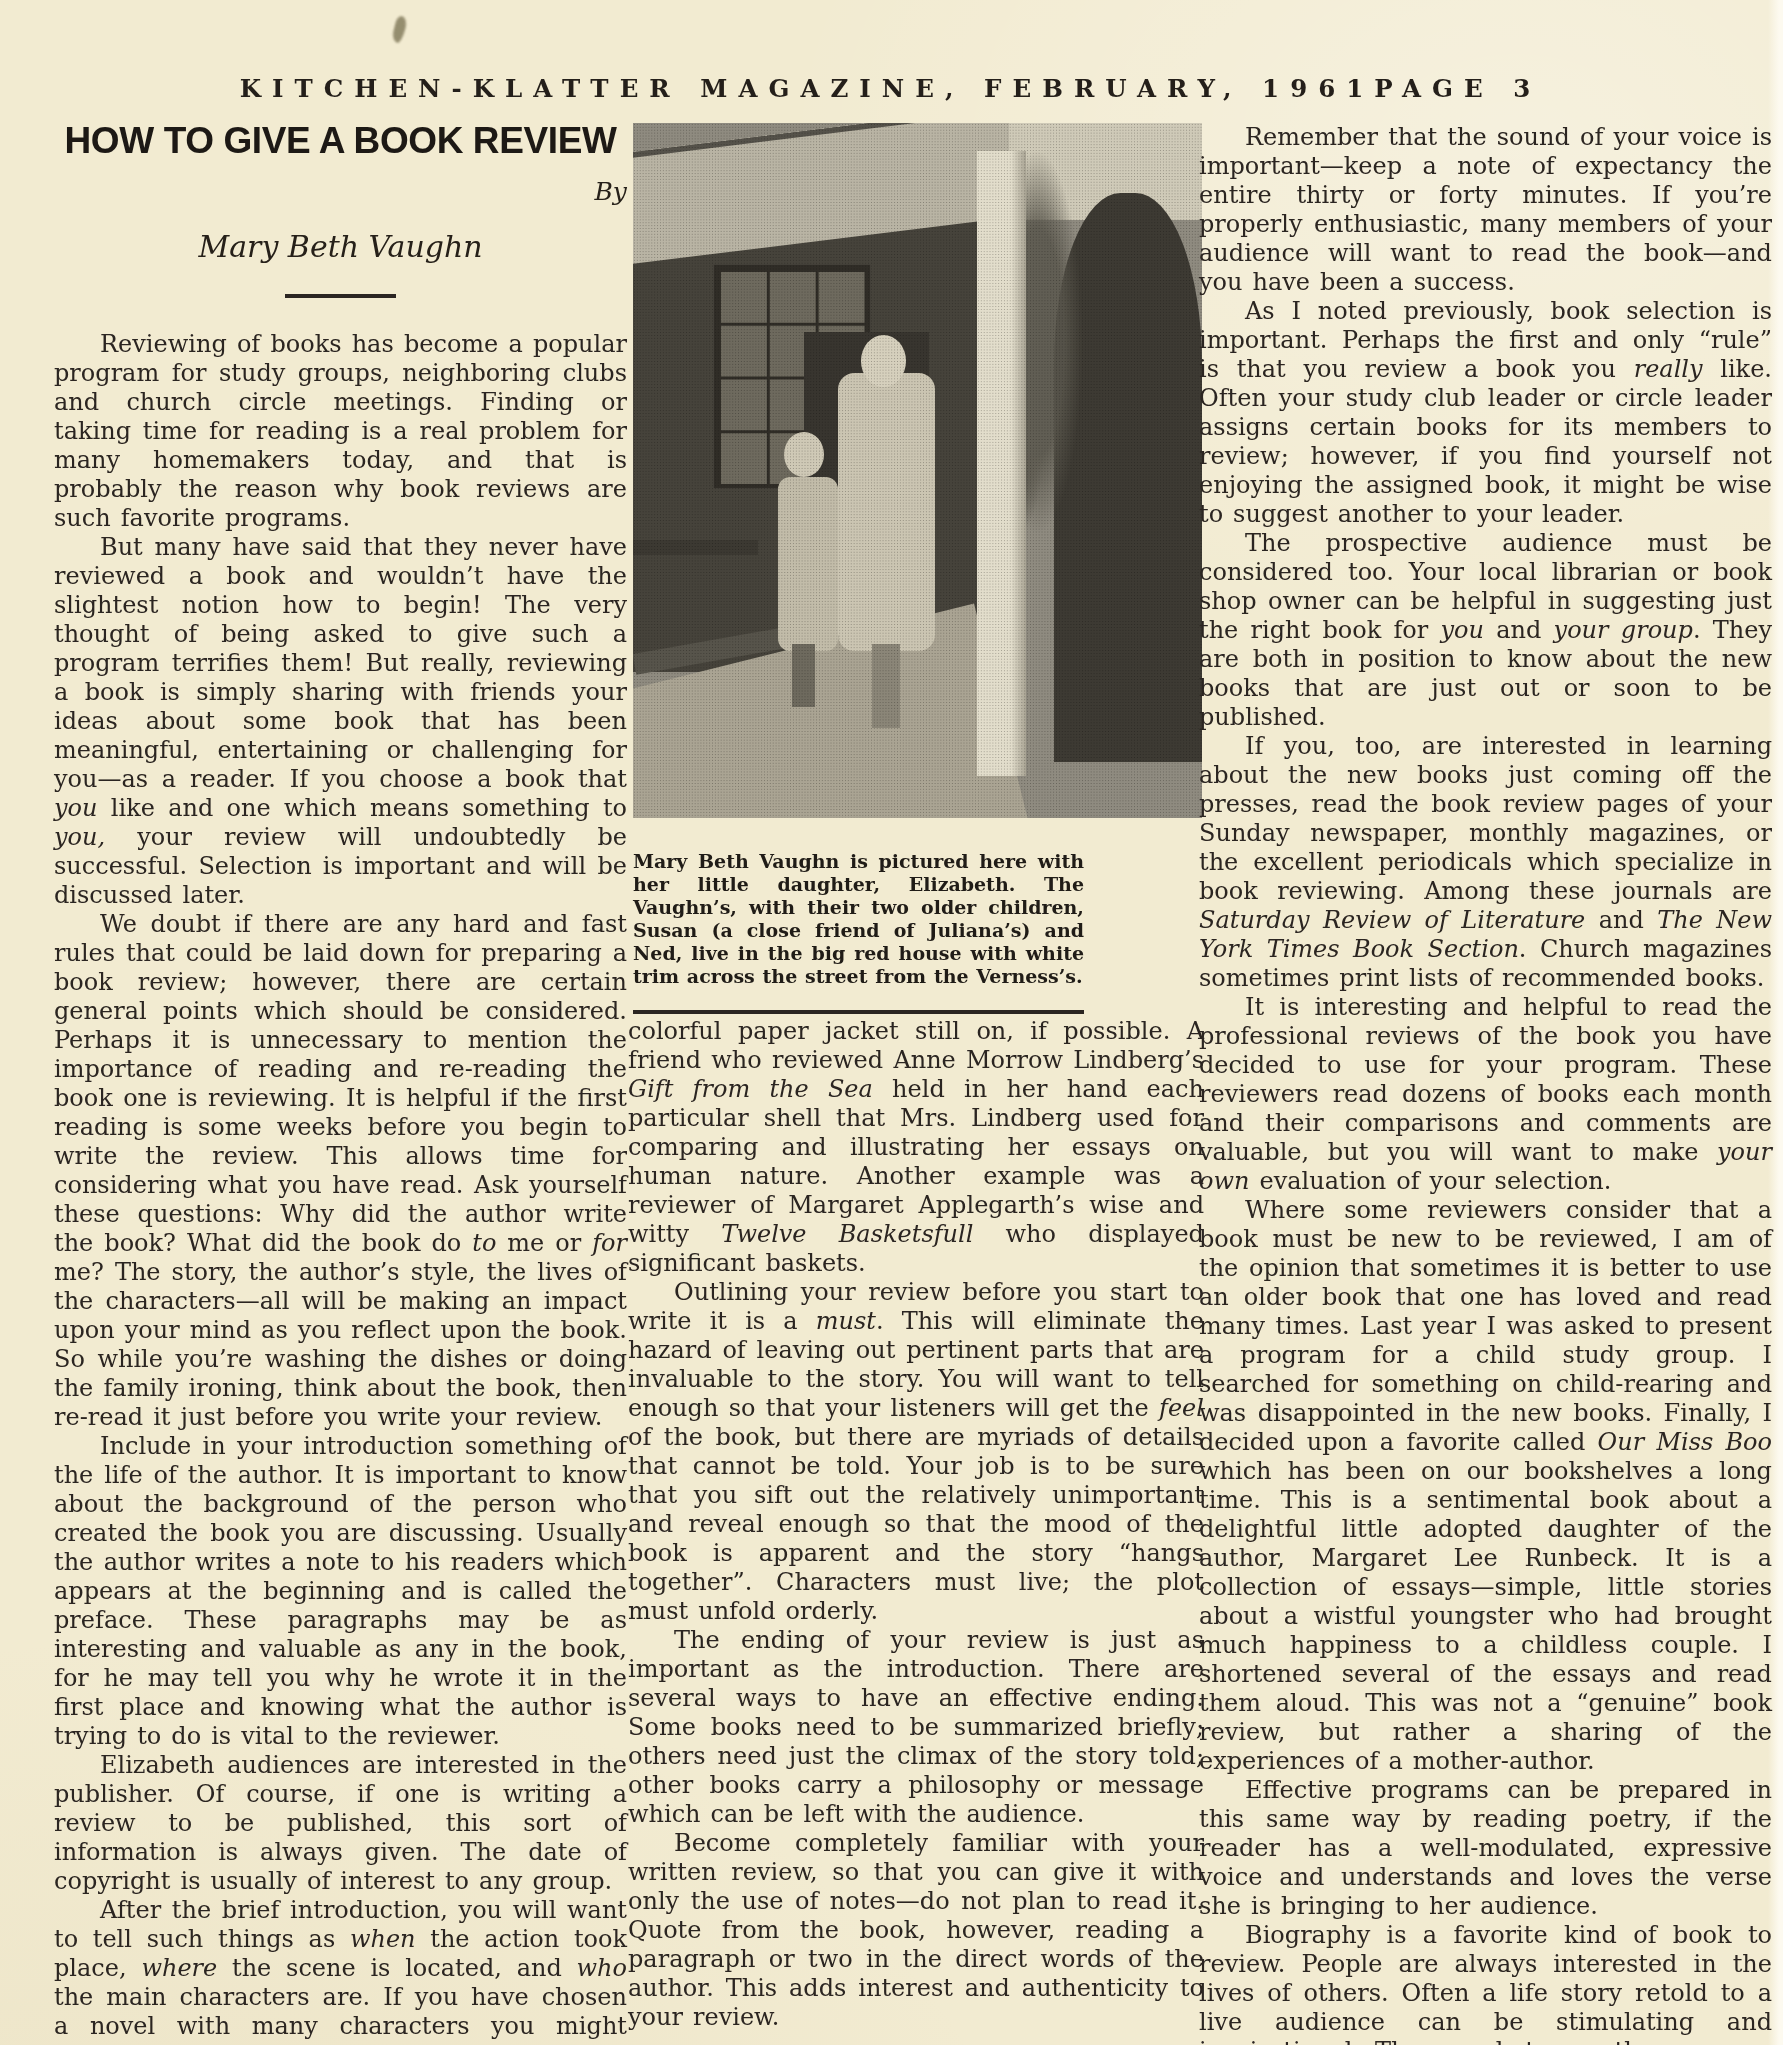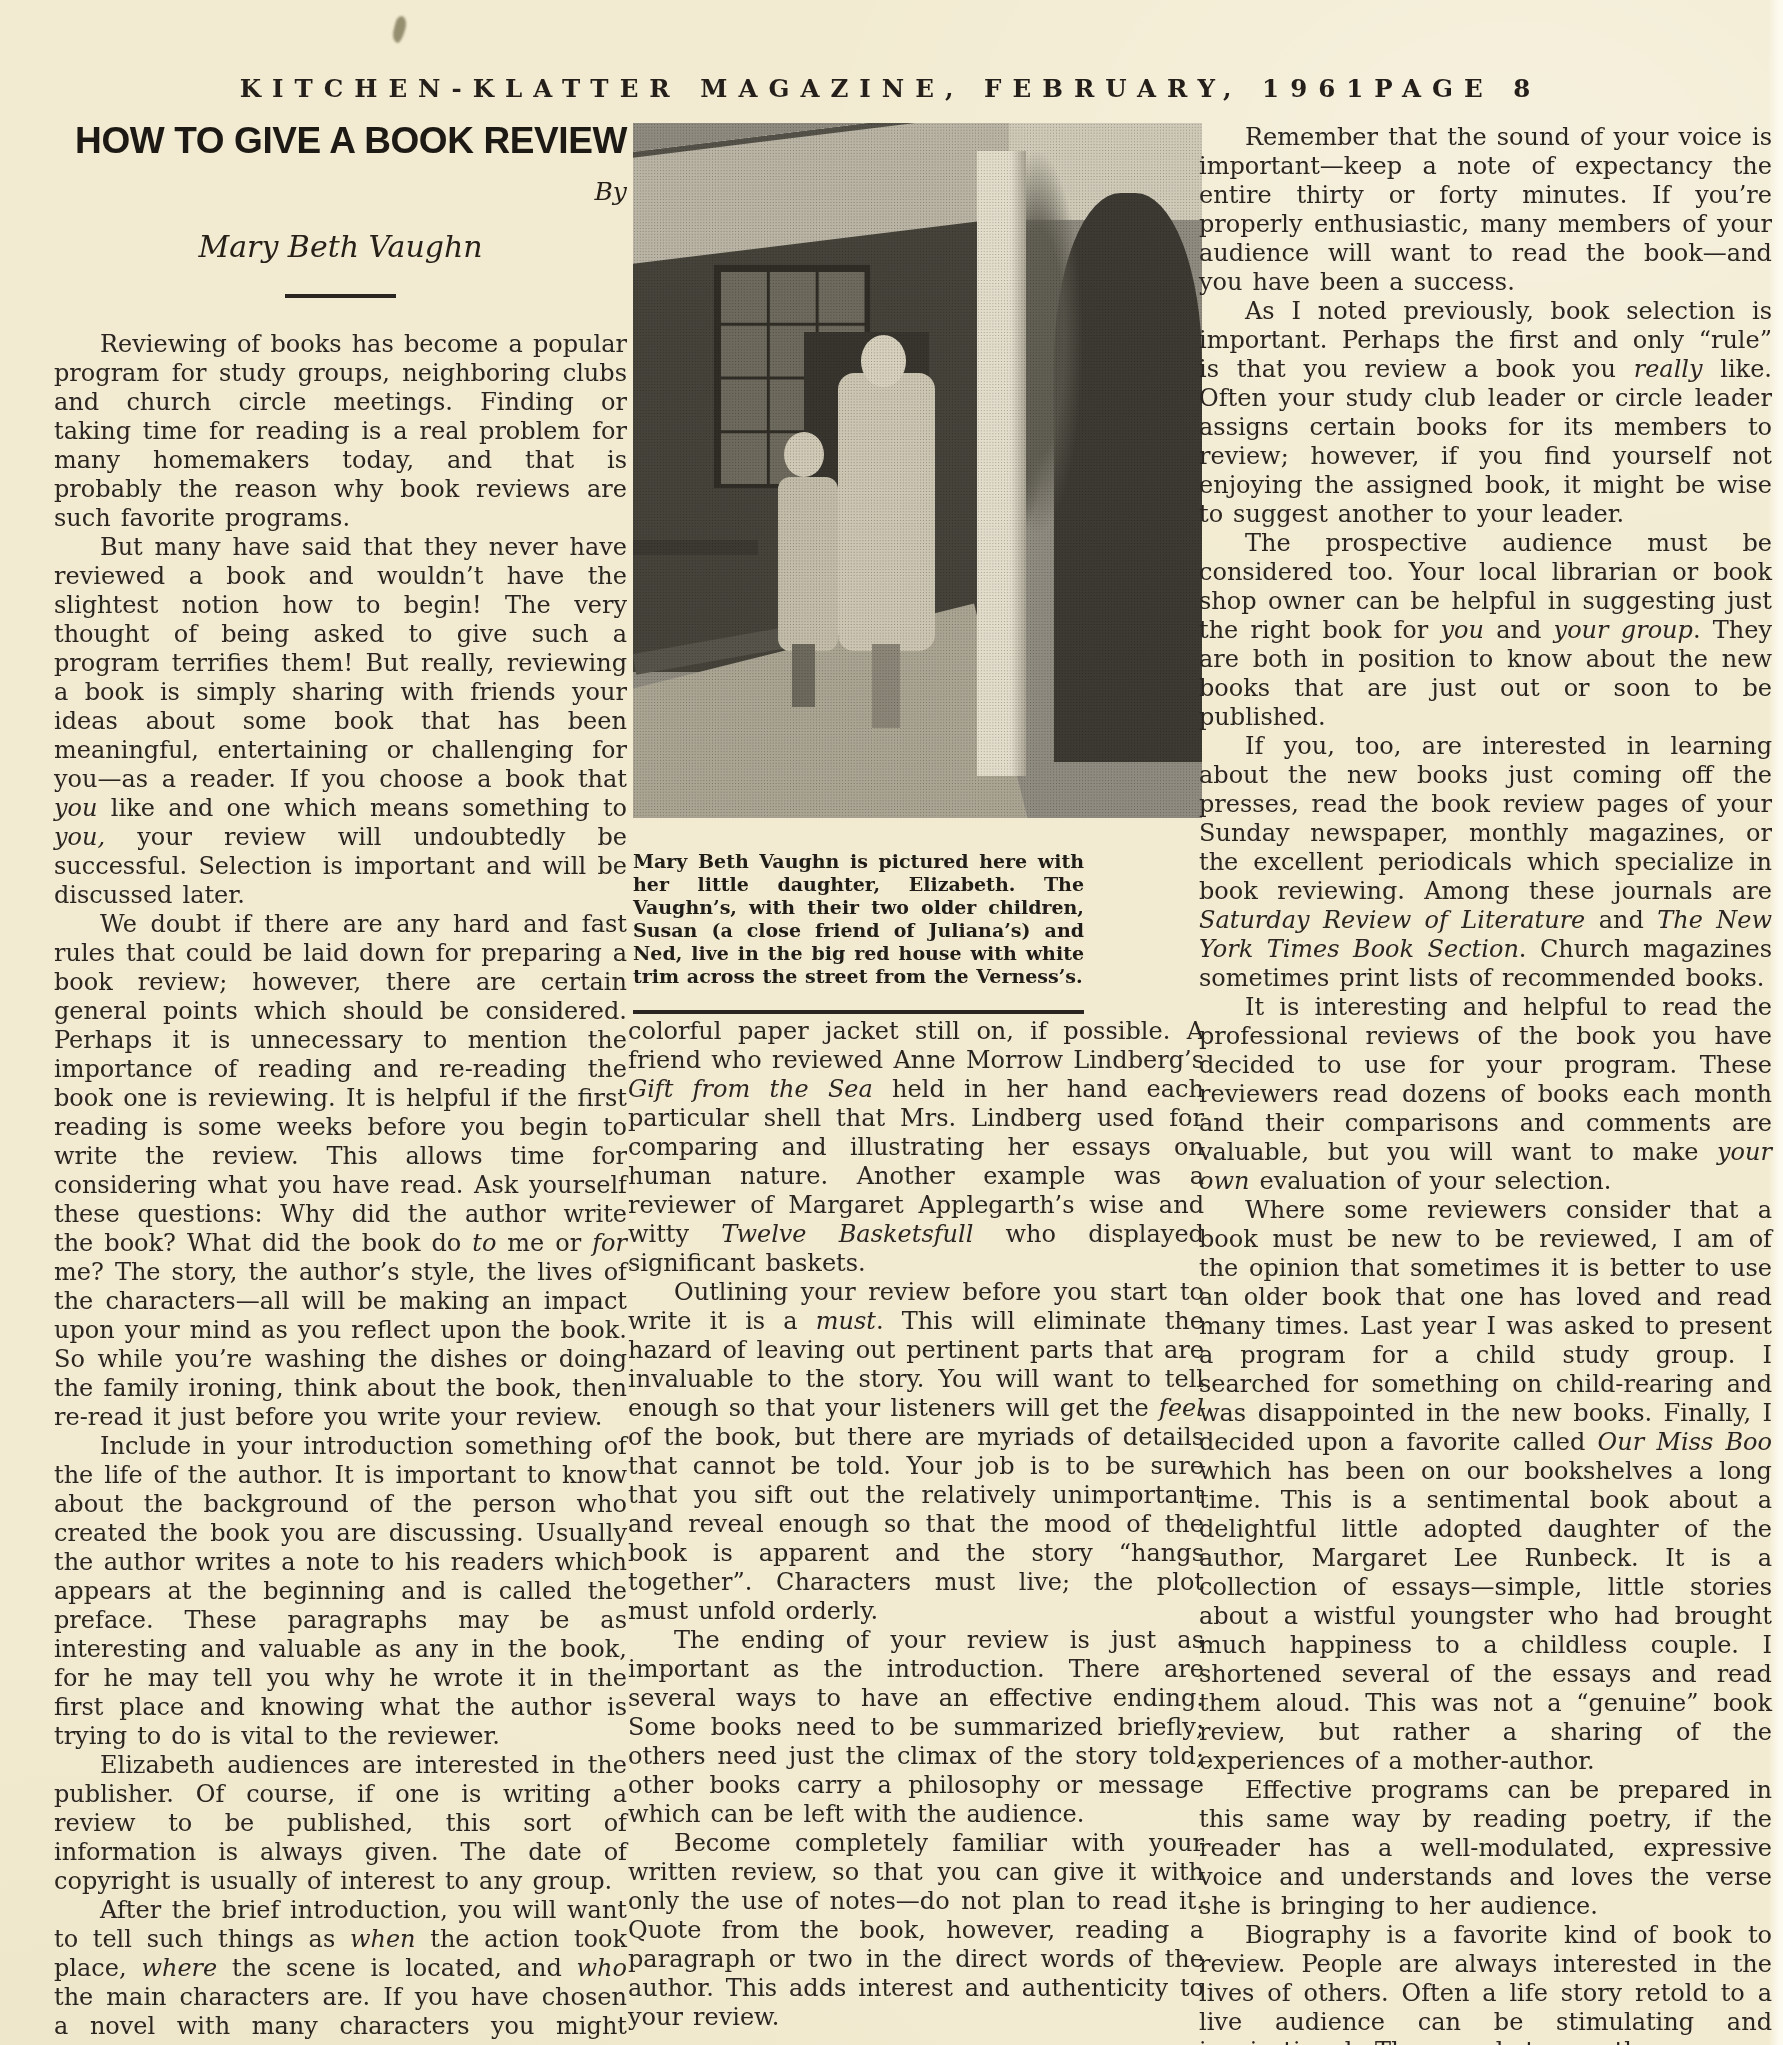--- a/index.html
+++ b/index.html
@@ -22,21 +22,21 @@
     justify-content:center;align-items:baseline;font-weight:700;font-size:24.5px;
     letter-spacing:.45em;color:#241f1a;white-space:nowrap;}
 
   
   .col{position:absolute;width:573px;}
   .col1{left:54px;top:122px;}
   .col2{left:628px;top:1017px;width:576px;}
   .col3{left:1199px;top:123px;}
 
   .headline{font-family:"Liberation Sans","DejaVu Sans",sans-serif;font-weight:700;
-    font-size:37px;line-height:1.04;text-align:right;color:#1d1915;letter-spacing:-0.4px;}
+    font-size:37px;line-height:1.04;text-align:center;color:#1d1915;letter-spacing:-0.4px;}
   .by{text-align:right;font-style:italic;font-size:25px;margin-top:17px;color:#262019;}
   .byname{text-align:center;font-style:italic;font-size:30px;margin-top:23px;color:#262019;}
   .title-rule{width:111px;height:3.7px;background:#2b2521;margin:29.5px auto 32px auto;}
 
   .paras p{margin:0;text-indent:46px;text-align:justify;font-size:24px;line-height:29px;
     word-spacing:.10em;hyphens:auto;}
   .noindent-first p:first-child{text-indent:0;}
 
   
   .photoblock{position:absolute;left:633px;top:123px;width:451px;}
@@ -81,21 +81,21 @@
 <div id="page">
 
   <div class="paper-edge-right"></div>
 
   <div class="smudge"></div>
   <div class="speck" style="left:1123px;top:393px;"></div>
   <div class="speck" style="left:1681px;top:605px;"></div>
 
   <div class="masthead">
     <span>KITCHEN-KLATTER MAGAZINE, FEBRUARY, 1961</span>
-    <span>PAGE 8</span>
+    <span>PAGE 3</span>
   </div>
 
   <div class="col col1">
     <div class="headline">HOW TO GIVE A BOOK REVIEW</div>
     <div class="by">By</div>
     <div class="byname">Mary Beth Vaughn</div>
     <div class="title-rule"></div>
     <div class="paras">
         <p>Reviewing of books has become a popular program for study groups, neighboring clubs and church circle meetings. Finding or taking time for reading is a real problem for many homemakers today, and that is probably the reason why book reviews are such favorite programs.</p>
         <p>But many have said that they never have reviewed a book and wouldn’t have the slightest notion how to begin! The very thought of being asked to give such a program terrifies them! But really, reviewing a book is simply sharing with friends your ideas about some book that has been meaningful, entertaining or challenging for you—as a reader. If you choose a book that <i>you</i> like and one which means something to <i>you,</i> your review will undoubtedly be successful. Selection is important and will be discussed later.</p>

